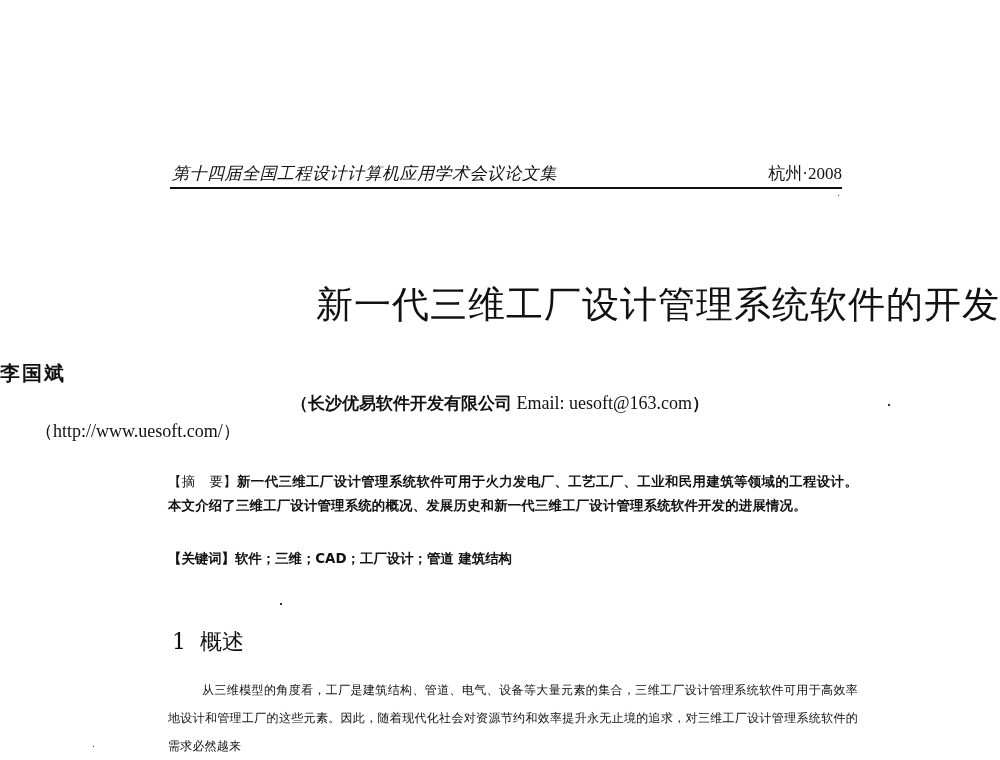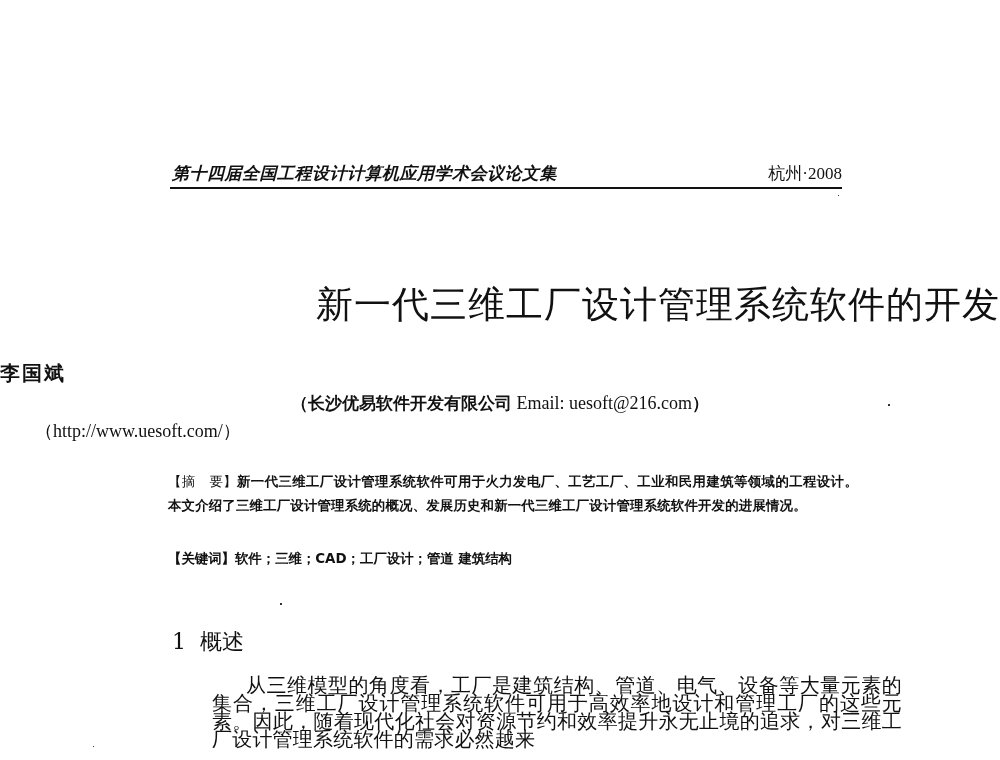--- a/index.html
+++ b/index.html
@@ -26,21 +26,21 @@
       left: 172px;
       top: 160px;
       width: 670px;
       height: 26px;
     }
     .rh-left {
       position: absolute;
       left: 0;
       top: 2px;
       font-size: 17px;
-      font-weight: bold;
+      font-weight: normal;
       letter-spacing: 0.5px;
       font-style: italic;
       font-family: "DejaVu Serif", serif;
       white-space: nowrap;
     }
     .rh-right {
       position: absolute;
       right: 0;
       top: 2px;
       font-size: 17px;
@@ -135,27 +135,26 @@
       font-size: 22px;
       font-family: "DejaVu Serif", "Liberation Serif", serif;
       white-space: nowrap;
     }
     .section-heading .num { margin-right: 14px; }
     .body-text {
       position: absolute;
       left: 168px;
       top: 676px;
       width: 690px;
-      font-size: 20px;
-      line-height: 18px;
+      font-size: 12px;
+      line-height: 28px;
       font-family: "DejaVu Sans", "Liberation Sans", sans-serif;
       text-align: justify;
       text-indent: 34px;
       letter-spacing: 0.2px;
-      margin-left: 44px;
     }
     .speck {
       position: absolute;
       width: 2px;
       height: 2px;
       background: #333333;
     }
   </style>
 </head>
 <body>
@@ -168,21 +167,21 @@
   </div>
   <div class="rh-rule"></div>
 
   <div class="title">新一代三维工厂设计管理系统软件的开发</div>
 
   <div class="author">李国斌</div>
 
   <div class="affiliation">
     <span class="cn">（</span><span class="cn">长沙优易软件开发有限公司</span>
     <span>Email:</span>
-    <span>uesoft@216.com</span><span class="cn">）</span>
+    <span>uesoft@163.com</span><span class="cn">）</span>
   </div>
 
   <div class="website">（http://www.uesoft.com/）</div>
 
   <div class="abstract">
     <span class="label">【摘　要】</span><span>新一代三维工厂设计管理系统软件可用于火力发电厂、工艺工厂、工业和民用建筑等领域的工程设计。本文介绍了三维工厂设计管理系统的概况、发展历史和新一代三维工厂设计管理系统软件开发的进展情况。</span>
   </div>
 
   <div class="keywords">
     <span>【关键词】</span><span>软件；三维；CAD；工厂设计；管道 建筑结构</span>

